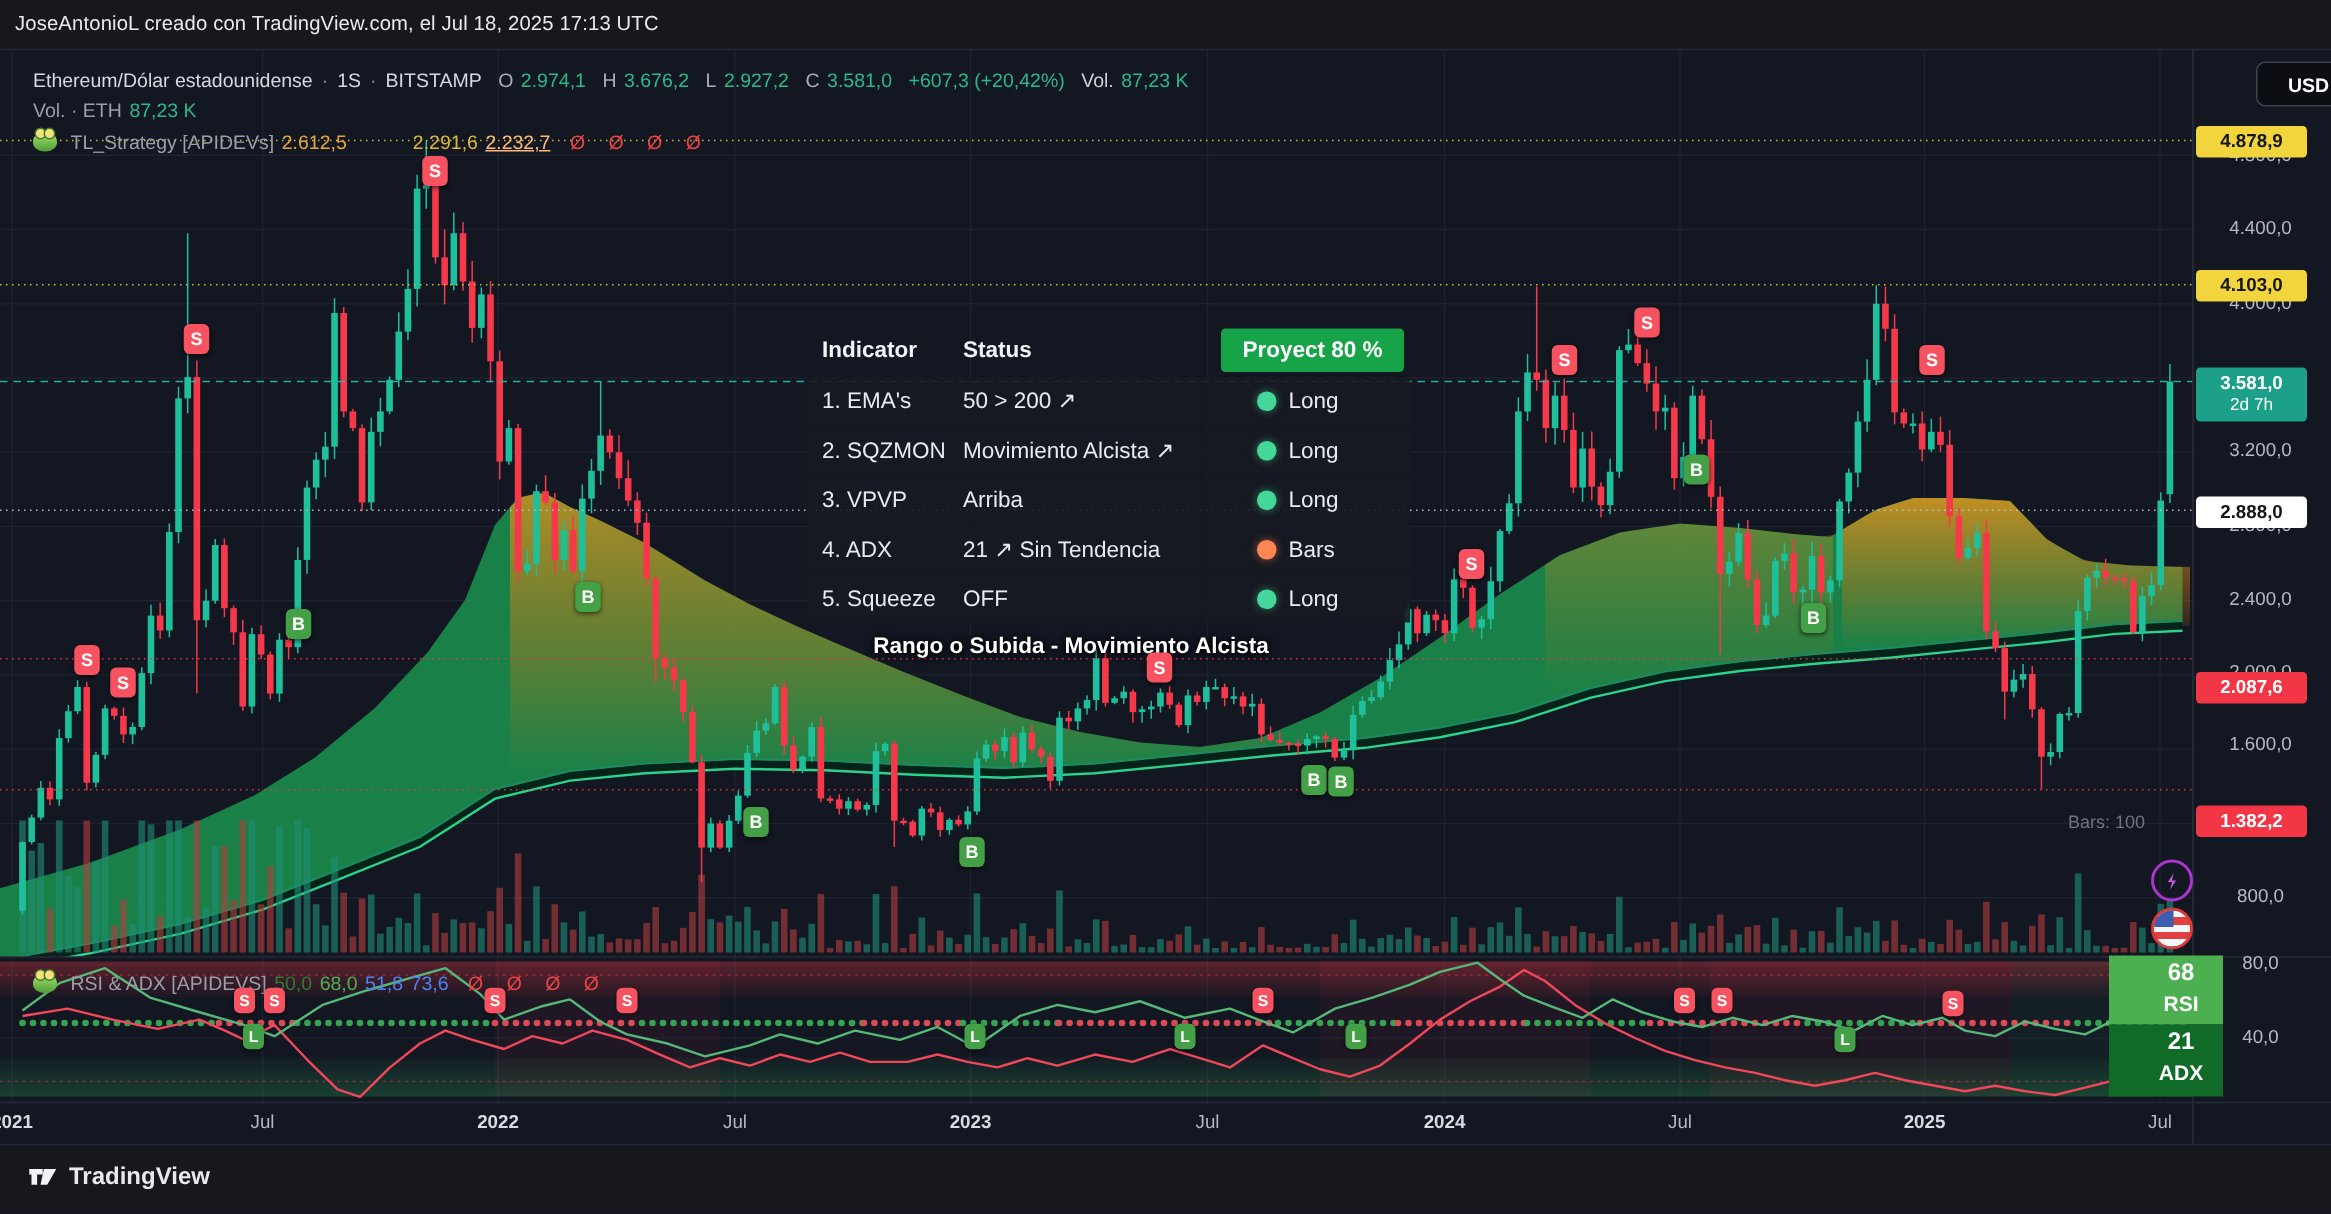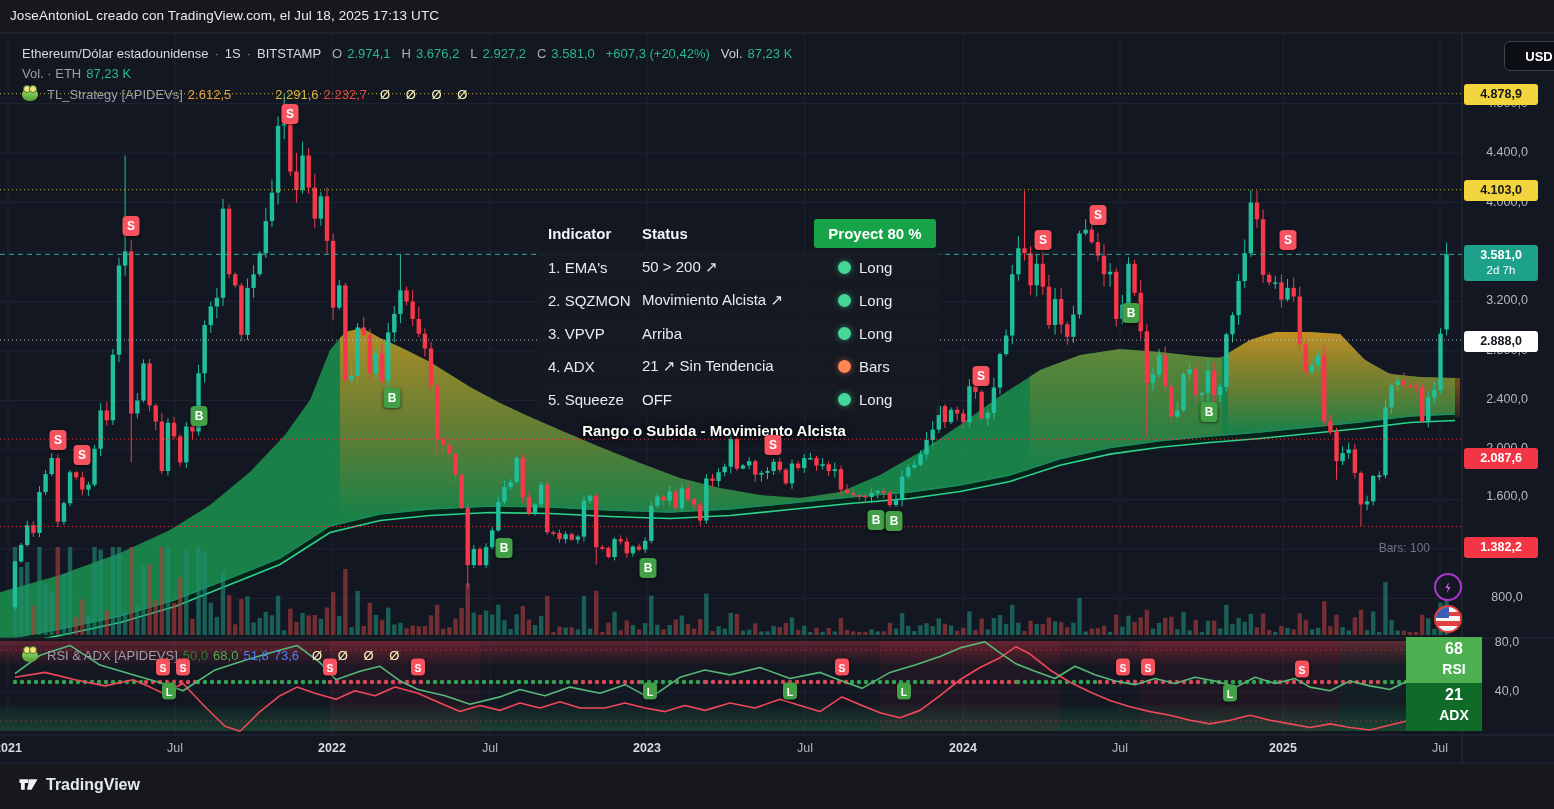--- a/index.html
+++ b/index.html
@@ -13,21 +13,21 @@
   #overlay *{pointer-events:auto;}
 
   .watermark{position:absolute;left:10px;top:8px;font-size:13.5px;color:#e8eaef;letter-spacing:.1px;}
 
   .legend-row{position:absolute;left:22px;font-size:13px;color:#d6d9e0;white-space:nowrap;display:flex;align-items:center;gap:5px;}
   .legend-row .sep{color:#8b909c;margin:0 1px;}
   .legend-row .k{color:#a9aeb9;margin-left:6px;}
   .legend-row .v{color:#2bb887;}
   .legend-row .chg{color:#2bb887;margin-left:6px;}
   .legend-row .dim{color:#9b9fa9;}
-  .legend-row .nulls{color:#fef9c3;letter-spacing:6px;margin-left:8px;}
+  .legend-row .nulls{color:#ef4444;letter-spacing:6px;margin-left:8px;}
   .frog{display:inline-block;width:16px;height:13px;border-radius:50% 50% 46% 46%;
     background:linear-gradient(#a5e36c,#4f9e38);position:relative;margin-right:4px;}
   .frog::before,.frog::after{content:"";position:absolute;top:-3px;width:6px;height:6px;border-radius:50%;
     background:#f6e27a;border:1px solid #3f7a2c;}
   .frog::before{left:1px}.frog::after{right:1px}
 
   .usd-btn{position:absolute;left:1468px;top:41px;width:68px;height:28px;background:#0c0e13;
     border:1px solid #3e434f;border-radius:6px;color:#fff;font-weight:700;font-size:13px;
     display:flex;align-items:center;justify-content:center;margin-left:36px;}
 
@@ -1102,21 +1102,21 @@
   <div class="legend-row" style="top:66px">
     <span class="dim">Vol. · ETH</span>
     <span class="v">87,23 K</span>
   </div>
 
   <div class="legend-row" style="top:87px">
     <span class="frog"></span>
     <span class="dim">TL_Strategy [APIDEVs]</span>
     <span style="color: rgb(232, 163, 61);">2.612,5</span>
     <span style="color: rgb(217, 184, 58); margin-left: 39px;">2.291,6</span>
-    <span style="color: #ef4444;">2.232,7</span>
+    <span style="color: #fdba74; text-decoration: underline;">2.232,7</span>
     <span class="nulls">Ø Ø Ø Ø</span>
   </div>
 
   <div class="legend-row" style="top:648px">
     <span class="frog"></span>
     <span class="dim">RSI &amp; ADX [APIDEVS]</span>
     <span style="color: rgb(46, 125, 50);">50,0</span>
     <span style="color: rgb(76, 175, 80);">68,0</span>
     <span style="color: rgb(76, 130, 247);">51,8</span>
     <span style="color: rgb(76, 130, 247);">73,6</span>

